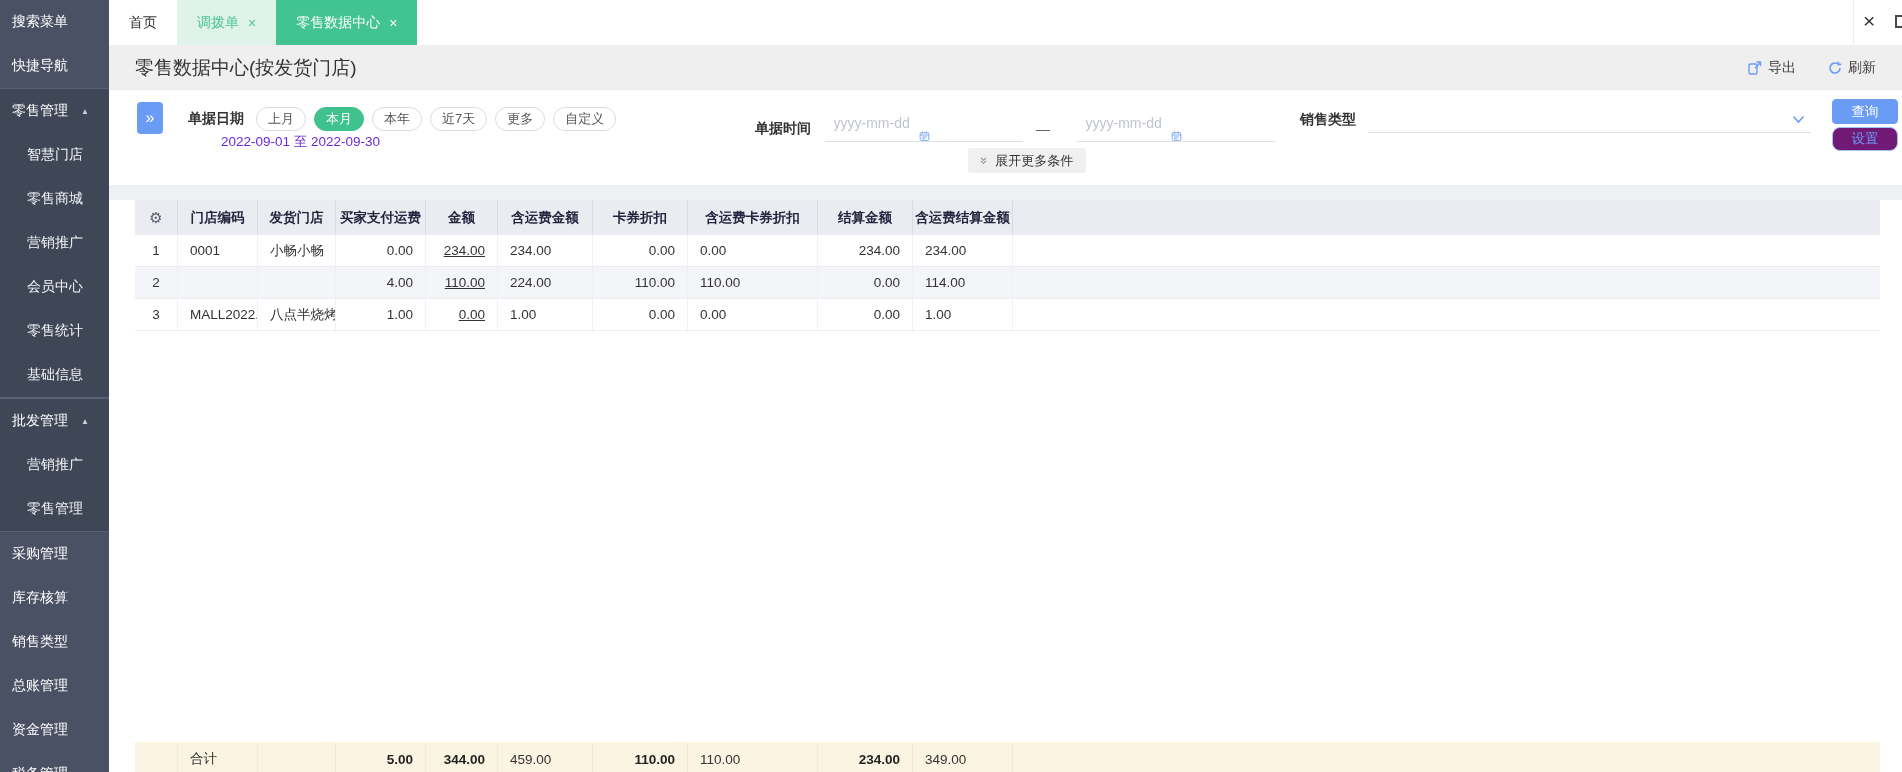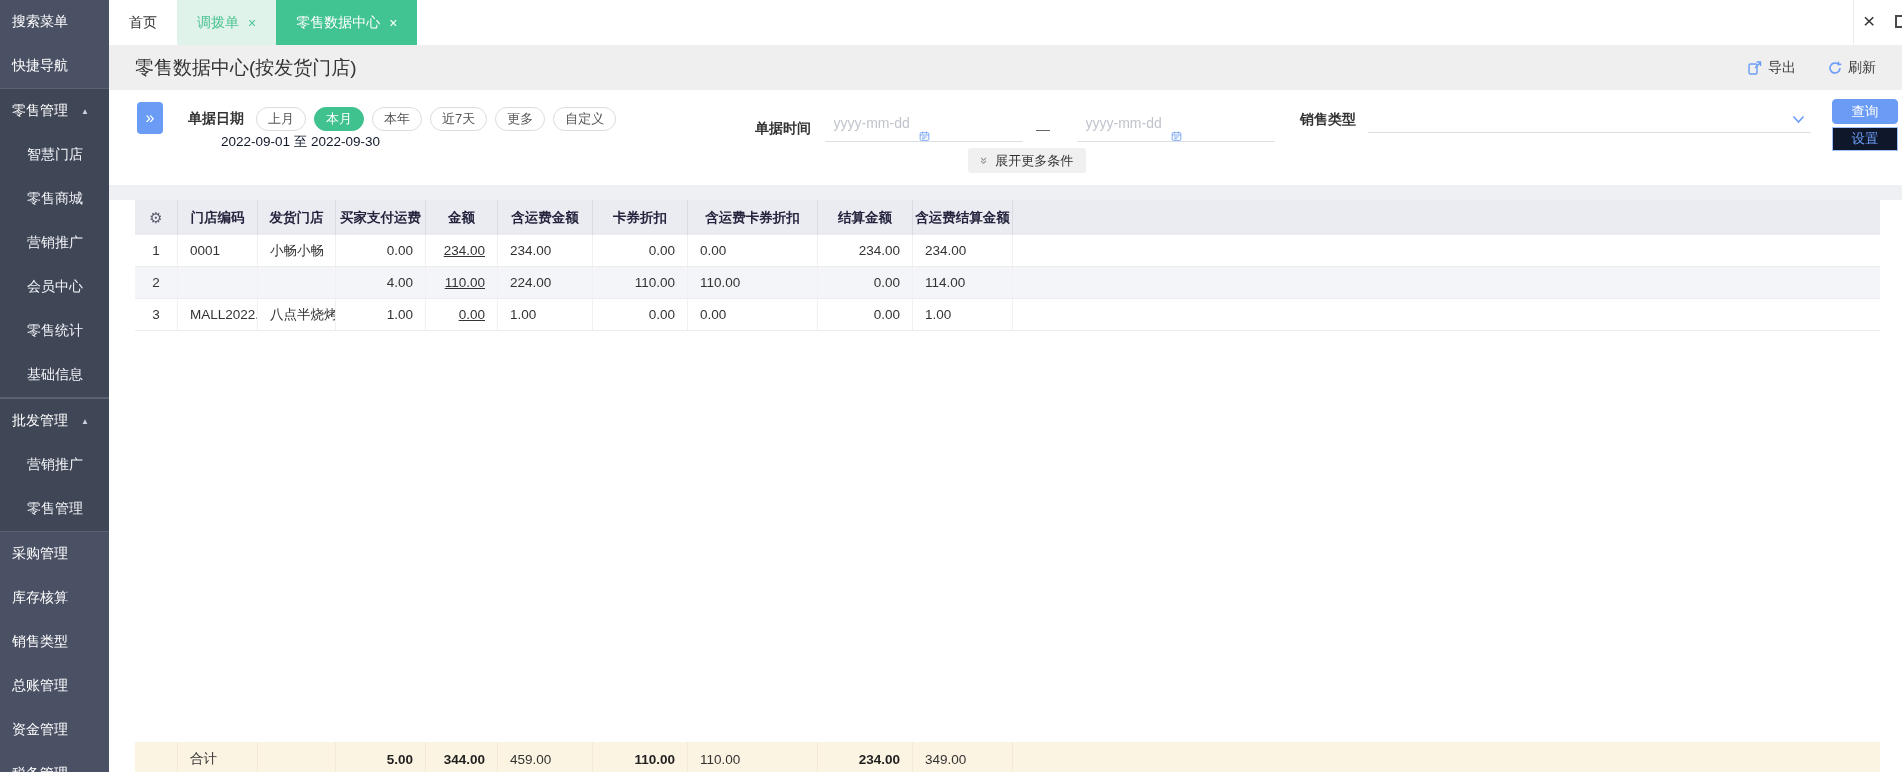--- a/index.html
+++ b/index.html
@@ -31,31 +31,31 @@
   .t-action { display:flex; align-items:center; gap:6px; cursor:pointer; }
 
   
   .filter-panel { position:absolute; left:109px; top:90px; right:0; height:95px; background:#fff; }
   .collapse-btn { position:absolute; left:28px; top:12px; width:26px; height:32px; background:#6b9cf5; border-radius:4px; color:#fff; display:flex; align-items:center; justify-content:center; font-size:16px; cursor:pointer; }
   .f-label { font-size:14px; color:#333; font-weight:600; white-space:nowrap; }
   .date-group { position:absolute; left:79px; top:17px; display:flex; align-items:center; gap:12px; }
   .pills { display:flex; gap:8px; }
   .pill { height:24px; line-height:22px; padding:0 11px; border:1px solid #dcdcdc; border-radius:13px; font-size:13px; color:#555; cursor:pointer; background:#fff; white-space:nowrap; }
   .pill.active { background:#3fc28e; border-color:#3fc28e; color:#fff; }
-  .date-range { position:absolute; left:112px; top:43px; font-size:13.5px; color:#0f172a; }
+  .date-range { position:absolute; left:112px; top:43px; font-size:13.5px; color:#6d28d9; }
   .time-group { position:absolute; left:646px; top:25px; display:flex; align-items:center; }
   .u-input { width:198px; border-bottom:1px solid #dcdfe6; display:flex; align-items:center; height:27px; margin-left:14px;flex-direction:column; }
   .u-input input { border:none; outline:none; font-size:14px; color:#333; flex:1; min-width:0; background:transparent; }
   .u-input input::placeholder { color:#c0c4cc; }
   .dash { margin:0 13px; color:#666; font-size:14px; }
   .type-group { position:absolute; left:1191px; top:16px; display:flex; align-items:center; }
   .select-line { width:443px; border-bottom:1px solid #dcdfe6; height:27px; margin-left:12px; position:relative; cursor:pointer; }
   .select-line svg { position:absolute; right:6px; top:9px; }
   .btn-query { position:absolute; left:1723px; top:9px; width:66px; height:25px; background:#6b9cf5; border:1px solid #6b9cf5; border-radius:4px; color:#fff; font-size:13.5px; display:flex; align-items:center; justify-content:center; cursor:pointer; }
-  .btn-settings { position:absolute; left:1723px; top:37px; width:66px; height:24px; background:#0f172a; border:1px solid #9ec1fa; border-radius:0; color:#6b9cf5; font-size:13.5px; display:flex; align-items:center; justify-content:center; cursor:pointer; }
+  .btn-settings { position:absolute; left:1723px; top:37px; width:66px; height:24px; background:#701a75; border:1px solid #9ec1fa; border-radius:8px; color:#6b9cf5; font-size:13.5px; display:flex; align-items:center; justify-content:center; cursor:pointer; }
   .expand-more { position:absolute; left:859px; top:58px; height:25px; padding:0 13px; background:#f0f0f0; border-radius:3px; display:flex; align-items:center; gap:7px; font-size:13px; color:#333; cursor:pointer; }
   .dbl-chevron { display:inline-block; transform:rotate(90deg); color:#7f7f7f; font-size:13px; }
 
   .gray-strip { position:absolute; left:109px; top:185px; right:0; height:15px; background:#eef0f4; }
 
   
   .table-area { position:absolute; left:135px; top:200px; width:1745px; height:572px; background:#fff; }
   .thead { display:flex; height:35px; background:#ebecf2; }
   .th { display:flex; align-items:center; justify-content:center; font-size:13.5px; font-weight:700; color:#24243e; border-right:1px solid #d9dae3; }
   .th-fill { flex:1; background:#ebecf2; }

